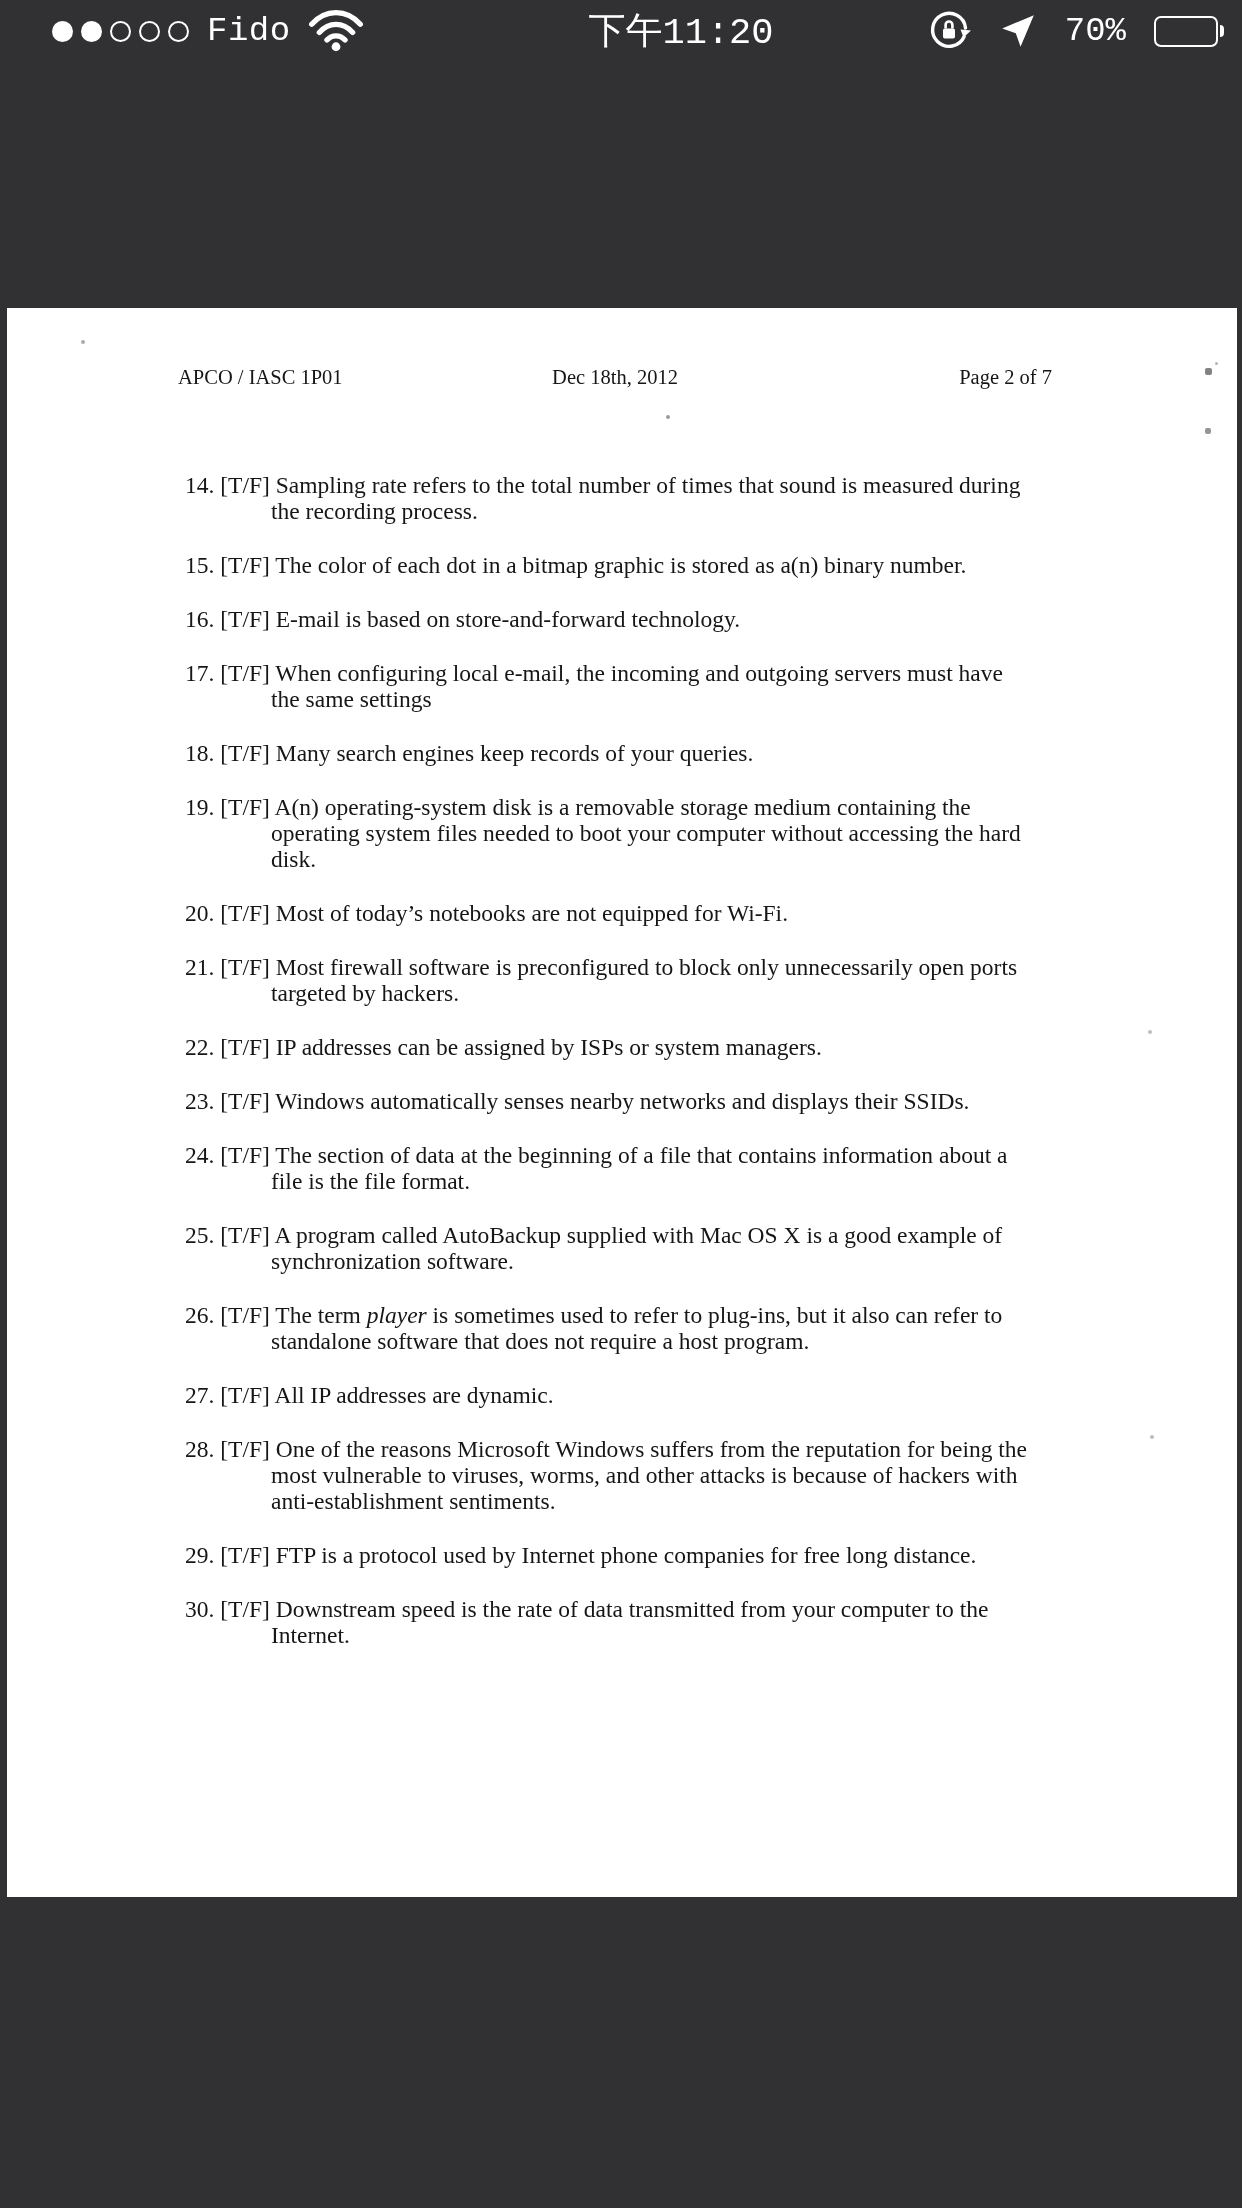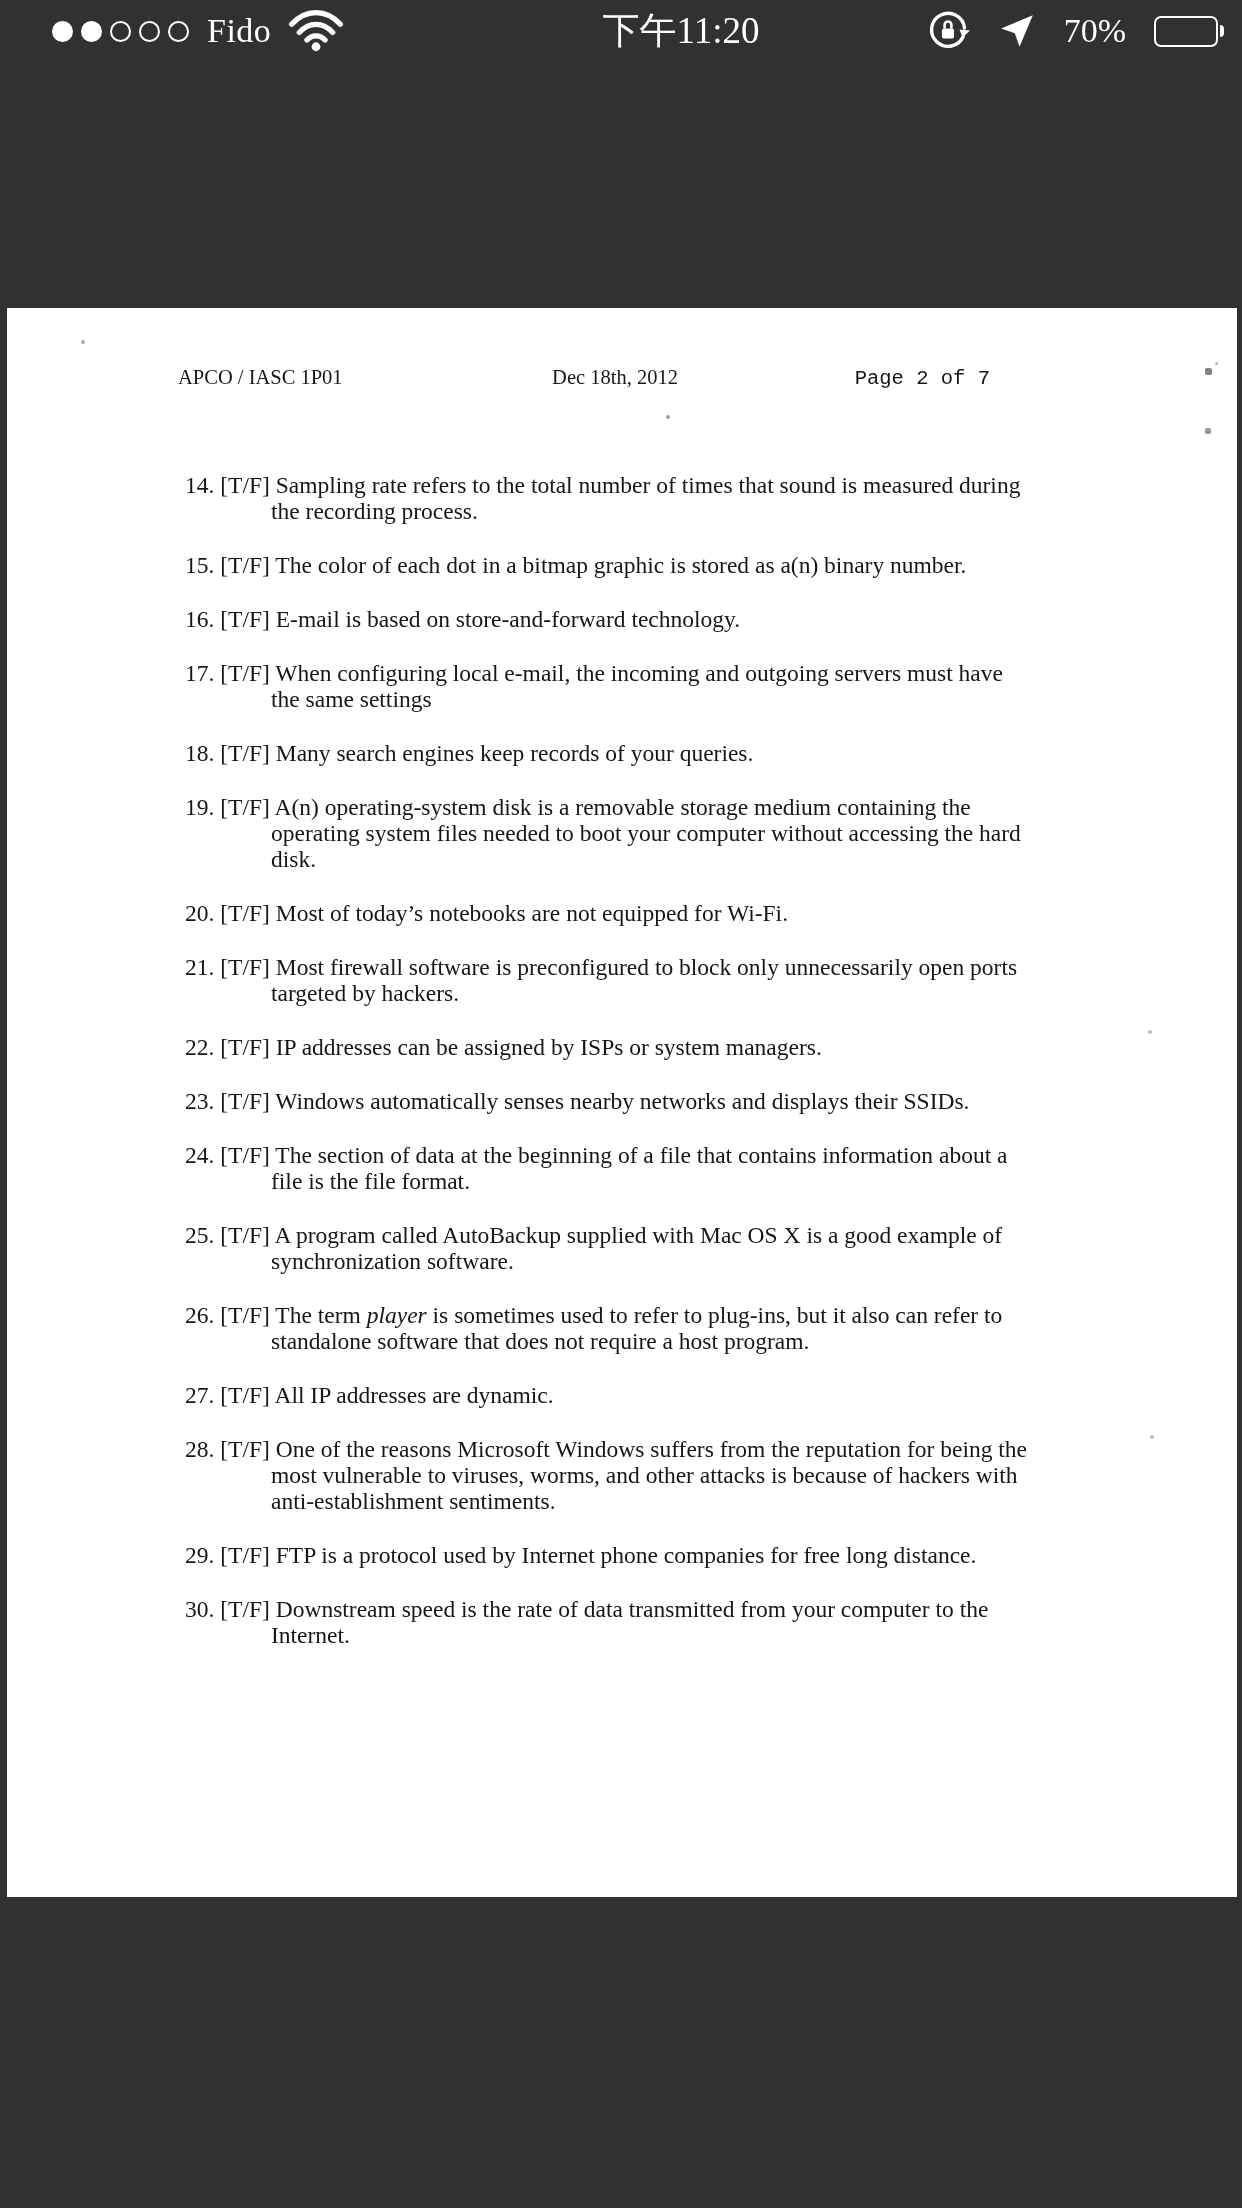--- a/index.html
+++ b/index.html
@@ -8,21 +8,21 @@
     background:#313133;
     position:relative;
     overflow:hidden;
     font-family:"Liberation Serif", serif;
   }
 
   
   .status-bar{
     position:absolute;top:0;left:0;width:1242px;height:62px;
     color:#fff;
-    font-family:Liberation Serif, serif;
+    font-family:Liberation Mono, monospace;
   }
   .sb-left{
     position:absolute;left:52px;top:0;height:62px;
     display:flex;align-items:center;
   }
   .signal-dots{display:flex;align-items:center;}
   .signal-dots .dot{
     width:21px;height:21px;border-radius:50%;
     border:2.5px solid #fff;box-sizing:border-box;
     margin-right:8px;
@@ -60,21 +60,21 @@
     color:#161616;
   }
   .doc-header{
     position:absolute;top:58px;left:171px;right:185px;
     display:flex;align-items:baseline;
     font-size:20.5px;
     gap:48px;
   }
   .doc-header .hl{flex:1;text-align:left;}
   .doc-header .hc{flex:1;text-align:center;}
-  .doc-header .hr{flex:1;text-align:center;font-family:Liberation Mono, monospace;}
+  .doc-header .hr{flex:1;text-align:right;}
 
   .content{position:absolute;top:164px;left:0;width:1230px;}
   .q{
     margin:0 200px 28px 264px;
     text-indent:-86px;
     font-size:23.5px;
     line-height:26px;
   }
   .q .it{font-style:italic;}
 

